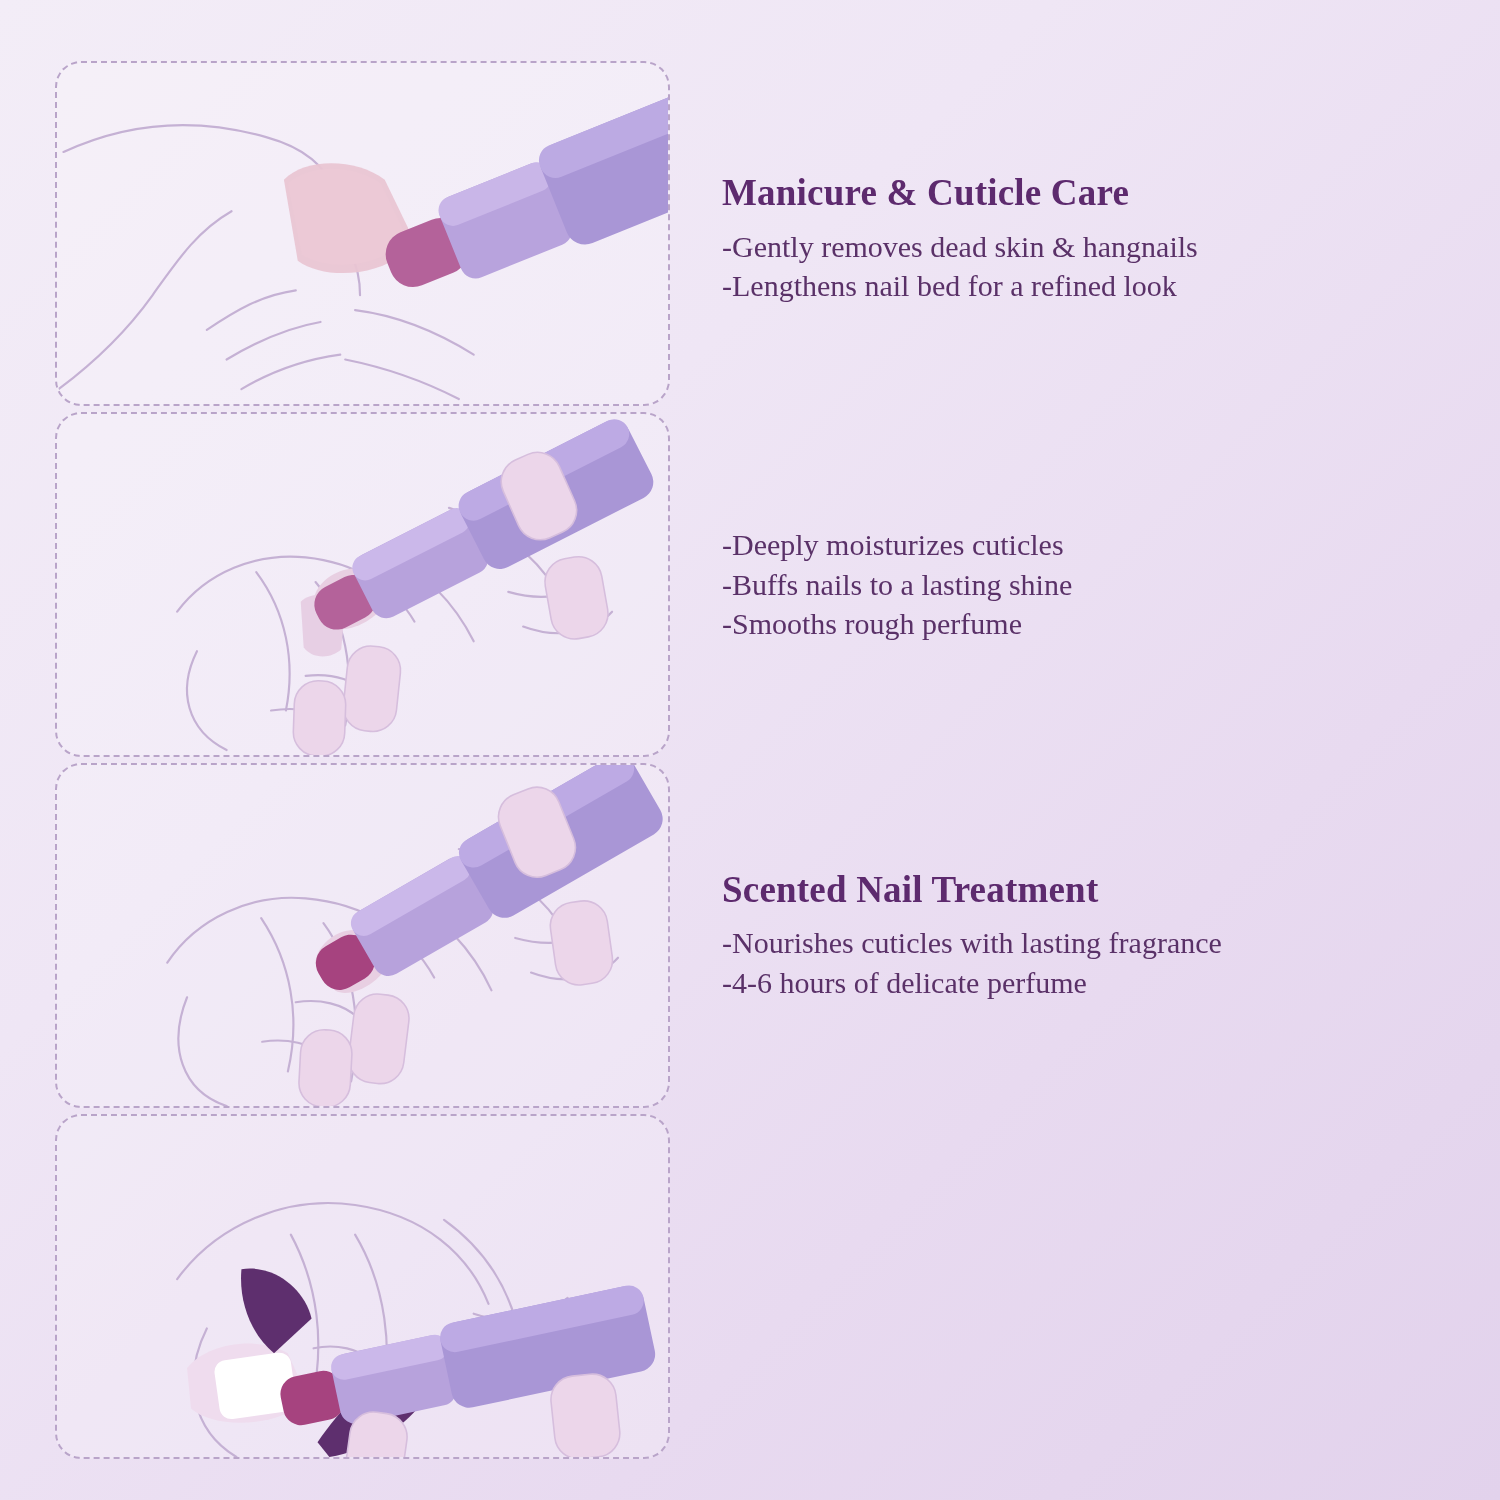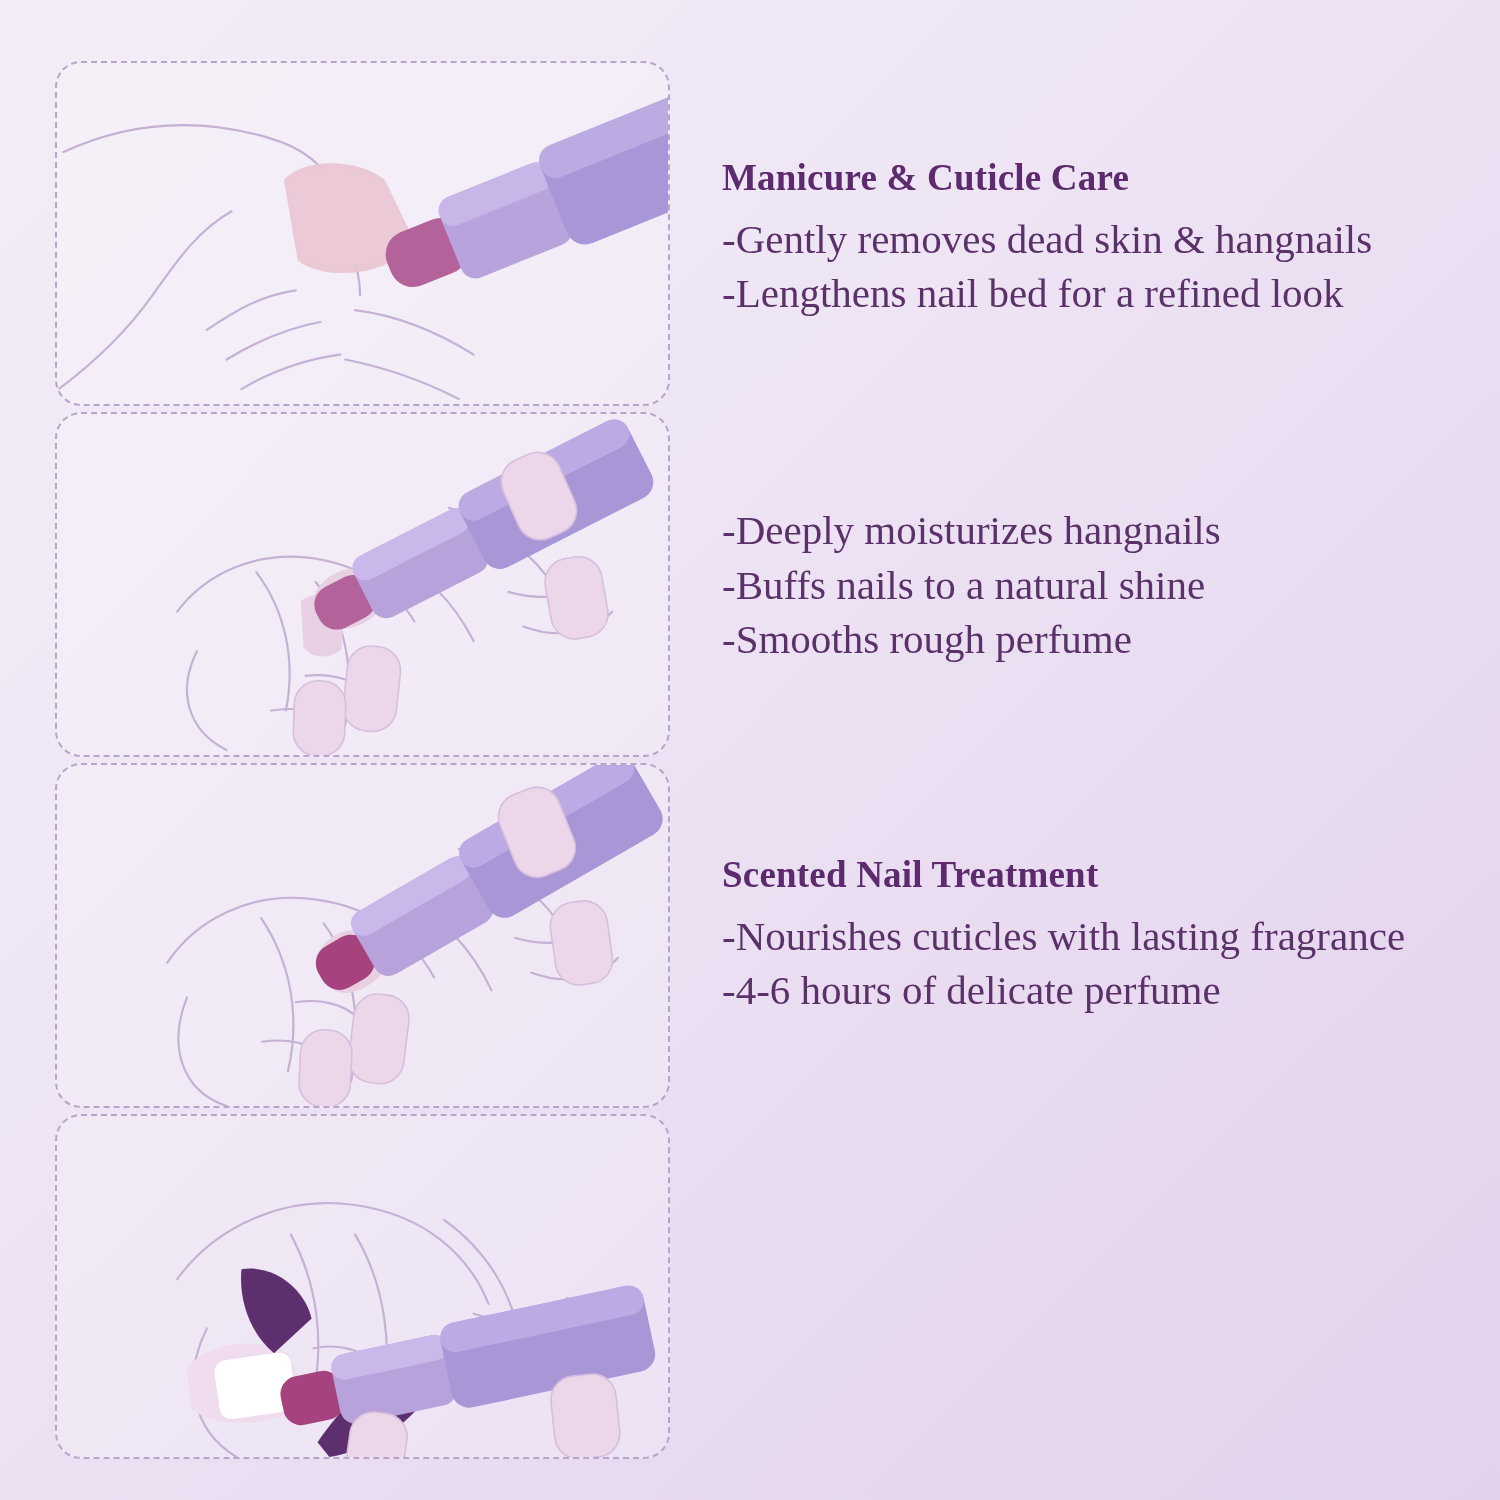--- a/index.html
+++ b/index.html
@@ -53,21 +53,21 @@
   }
   .feat-title {
     font-size: 37px;
     font-weight: bold;
     color: #5d2a6e;
     letter-spacing: 0.2px;
     margin: 0 0 12px 0;
     line-height: 1.15;
   }
   .feat-line {
-    font-size: 41px;
+    font-size: 30px;
     color: #5a3168;
     line-height: 1.32;
     margin: 0;
     white-space: nowrap;
   }
   .row-2 .text-col, .row-3 .text-col { padding-left: 52px; }
   .row-1 .text-col { padding-top: 10px; }
   .row-4 .text-col { padding-top: 14px; }
 </style>
 </head>
@@ -137,22 +137,22 @@
         </g>
         <g fill="#ecd6ea" stroke="#d6bedd" stroke-width="1.6">
           <rect x="455" y="40" width="62" height="86" rx="24" transform="rotate(-24 486 83)"></rect>
           <rect x="495" y="145" width="58" height="82" rx="24" transform="rotate(-10 524 186)"></rect>
           <rect x="290" y="235" width="54" height="86" rx="24" transform="rotate(6 317 278)"></rect>
           <rect x="238" y="270" width="52" height="76" rx="24" transform="rotate(2 264 308)"></rect>
         </g>
       </svg>
     </div>
     <div class="text-col">
-      <p class="feat-line">-Deeply moisturizes hangnails</p>
-      <p class="feat-line">-Buffs nails to a natural shine</p>
+      <p class="feat-line">-Deeply moisturizes cuticles</p>
+      <p class="feat-line">-Buffs nails to a lasting shine</p>
       <p class="feat-line">-Smooths rough perfume</p>
     </div>
   </div>
 
   <div class="row row-3">
     <div class="panel">
       <svg viewBox="0 0 615 345" xmlns="http://www.w3.org/2000/svg">
         <g fill="none" stroke="#c5b1d4" stroke-width="2.2" stroke-linecap="round">
           <path d="M110 200 C140 155 195 130 250 135 C310 140 355 170 380 215"></path>
           <path d="M130 235 C110 285 125 330 170 345"></path>

